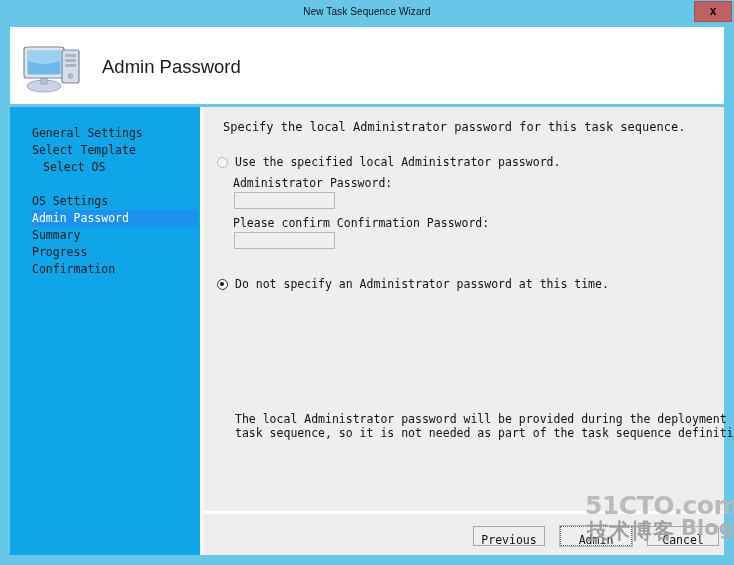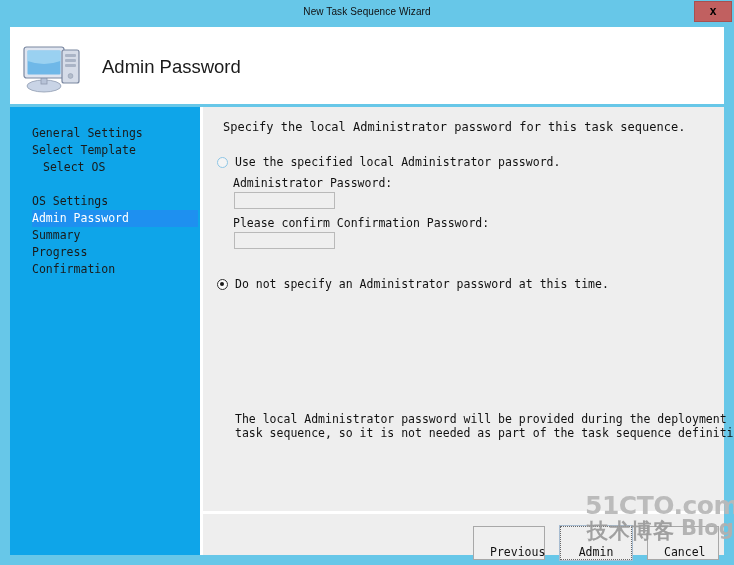--- a/index.html
+++ b/index.html
@@ -240,21 +240,21 @@
     height: 20px;
     background: #efefef;
     border: 1px solid #a8a8a8;
     box-sizing: border-box;
     font-family: "DejaVu Sans Mono", monospace;
     font-size: 11.5px;
     color: #111111;
     text-align: center;
     line-height: 18px;
     cursor: pointer;
-    padding: 16px;
+    padding: 4px;
   }
   #previous-button { left: 473px; top: 526px; width: 72px; }
   #next-button {
     left: 560px; top: 526px; width: 72px;
     border: 1px dotted #6a6a6a;
     outline: 1px solid #a8bcd0;
   }
   #cancel-button { left: 647px; top: 526px; width: 72px; }
 
   

